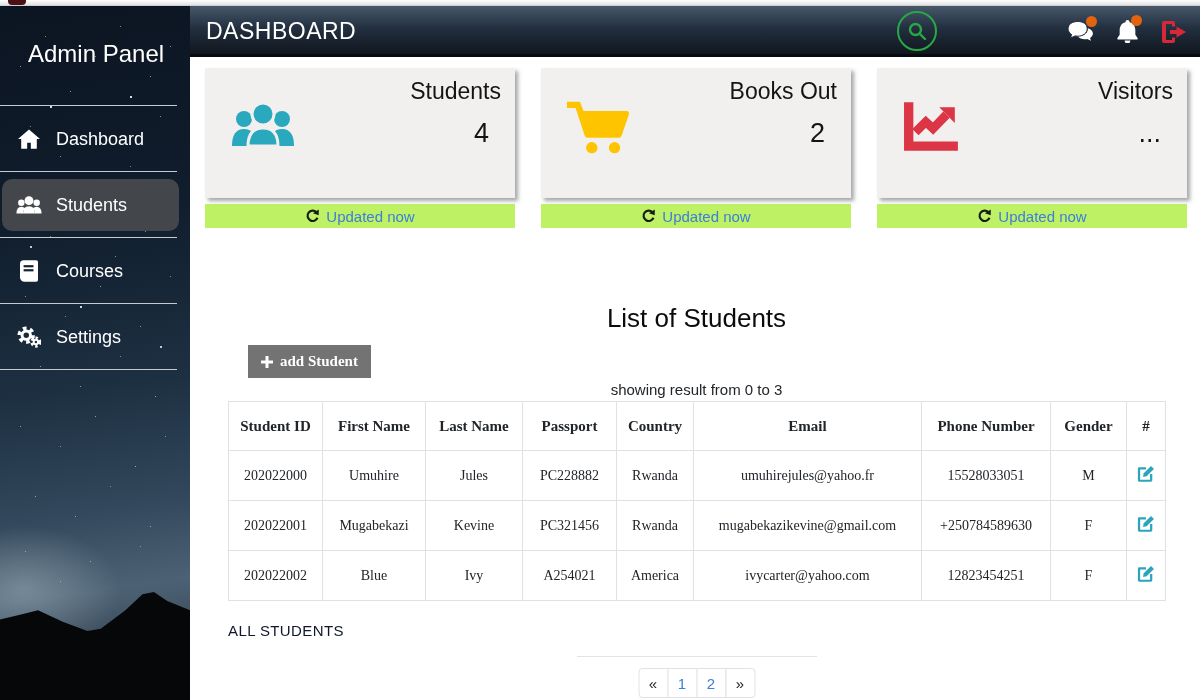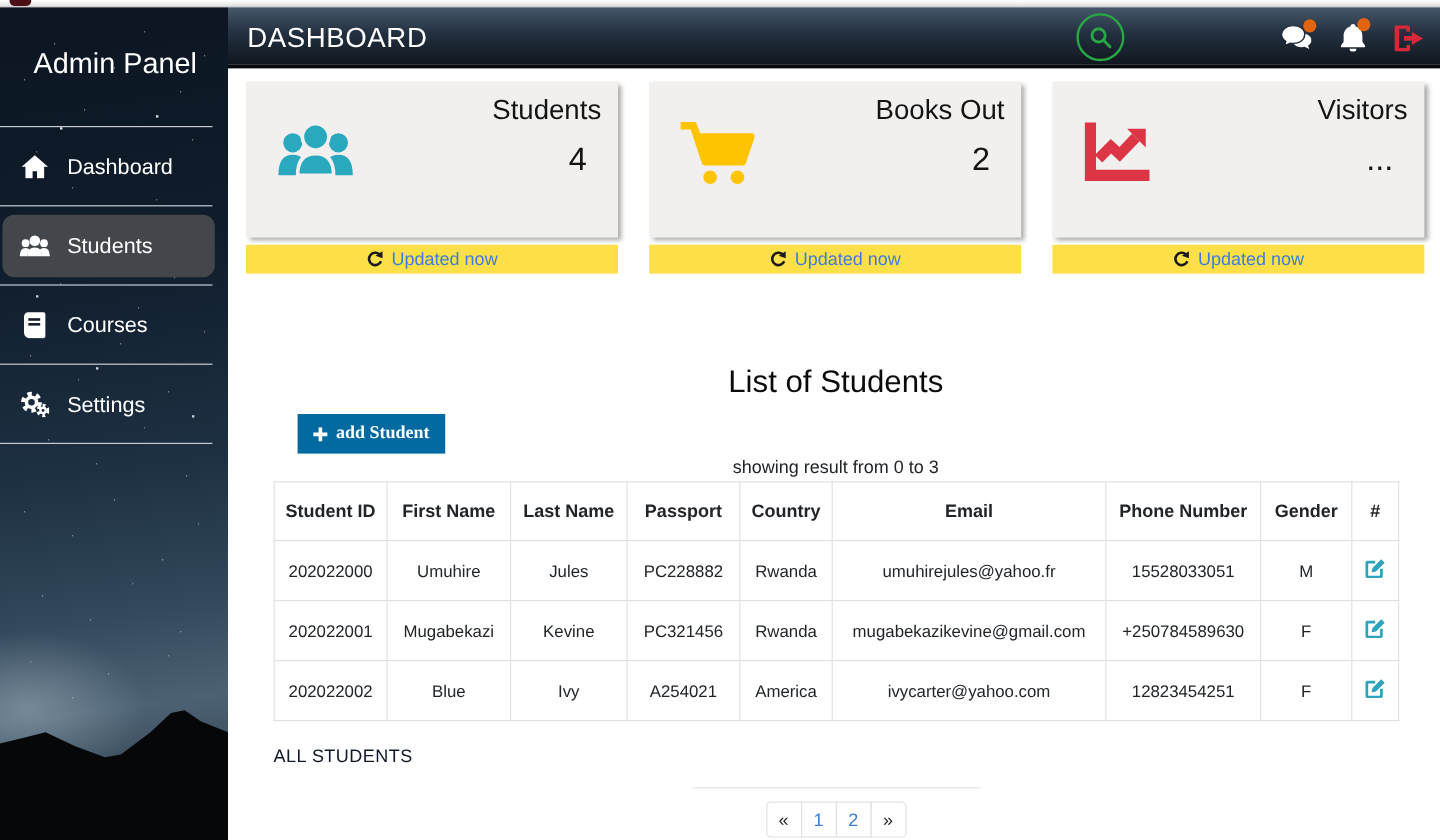--- a/index.html
+++ b/index.html
@@ -76,34 +76,34 @@
   .logout { color:#d62839; }
 
   
   .main { position:absolute; left:190px; top:57px; right:0; bottom:0; background:#fff; overflow:hidden; }
   .cards-row { position:absolute; left:15px; right:13px; top:11px; display:flex; gap:26px; }
   .card-wrap { flex:1; }
   .card { position:relative; height:130px; background:#f1f0ef; box-shadow:3px 3px 4px rgba(0,0,0,.35); }
   .card .c-icon { position:absolute; left:26px; top:32px; }
   .card .c-title { position:absolute; right:14px; top:10px; font-size:23px; color:#141414; }
   .card .c-value { position:absolute; right:26px; top:50px; font-size:27px; color:#141414; }
-  .card-footer { margin-top:6px; height:24px; background:#fde047; display:flex; align-items:center;
+  .card-footer { margin-top:6px; height:24px; background:#bef264; display:flex; align-items:center;
     justify-content:center; gap:6px; font-size:15px; color:#3d7edb; cursor:pointer; }
 
   .content { position:absolute; left:38px; top:240px; width:937px; }
   .lst-heading { position:absolute; top:6px; width:100%; text-align:center; font-size:26px;
     font-weight:400; color:#0b0b0b; }
   .add-btn { position:absolute; left:20px; top:48px; height:33px; padding:0 13px; border:none;
-    background:#0369a1; color:#fff; display:flex; align-items:center; gap:7px; cursor:pointer;
+    background:#737373; color:#fff; display:flex; align-items:center; gap:7px; cursor:pointer;
     font-family:"Liberation Serif", serif; font-weight:bold; font-size:15px; }
   .showing { position:absolute; top:84px; width:100%; text-align:center; font-size:15px; color:#212529; }
   table.students { position:absolute; top:104px; border-collapse:collapse; table-layout:fixed;
     width:937px; background:#fff; }
   .students th, .students td { border:1px solid #dee2e6; text-align:center; color:#212529;
-    vertical-align:middle; }
+    vertical-align:middle;font-family:Liberation Serif, serif; }
   .students th { font-size:15px; font-weight:bold; height:49px; }
   .students td { font-size:14px; height:50px; }
   .edit-btn { background:none; border:none; color:#2ba4bc; cursor:pointer; display:inline-flex; }
   .all-students { position:absolute; top:325px; width:100%; text-align:left; font-size:15px;
     color:#0f172a; letter-spacing:.4px; }
   .pg-hr { position:absolute; top:359px; left:50%; transform:translateX(-50%); width:240px;
     border:none; border-top:1px solid #e3e3e3; }
   .pagination { position:absolute; top:371px; left:50%; transform:translateX(-50%); display:flex; }
   .page-btn { min-width:30px; height:30px; background:#fff; border:1px solid #dee2e6;
     margin-left:-1px; display:flex; align-items:center; justify-content:center; font-size:15px;

